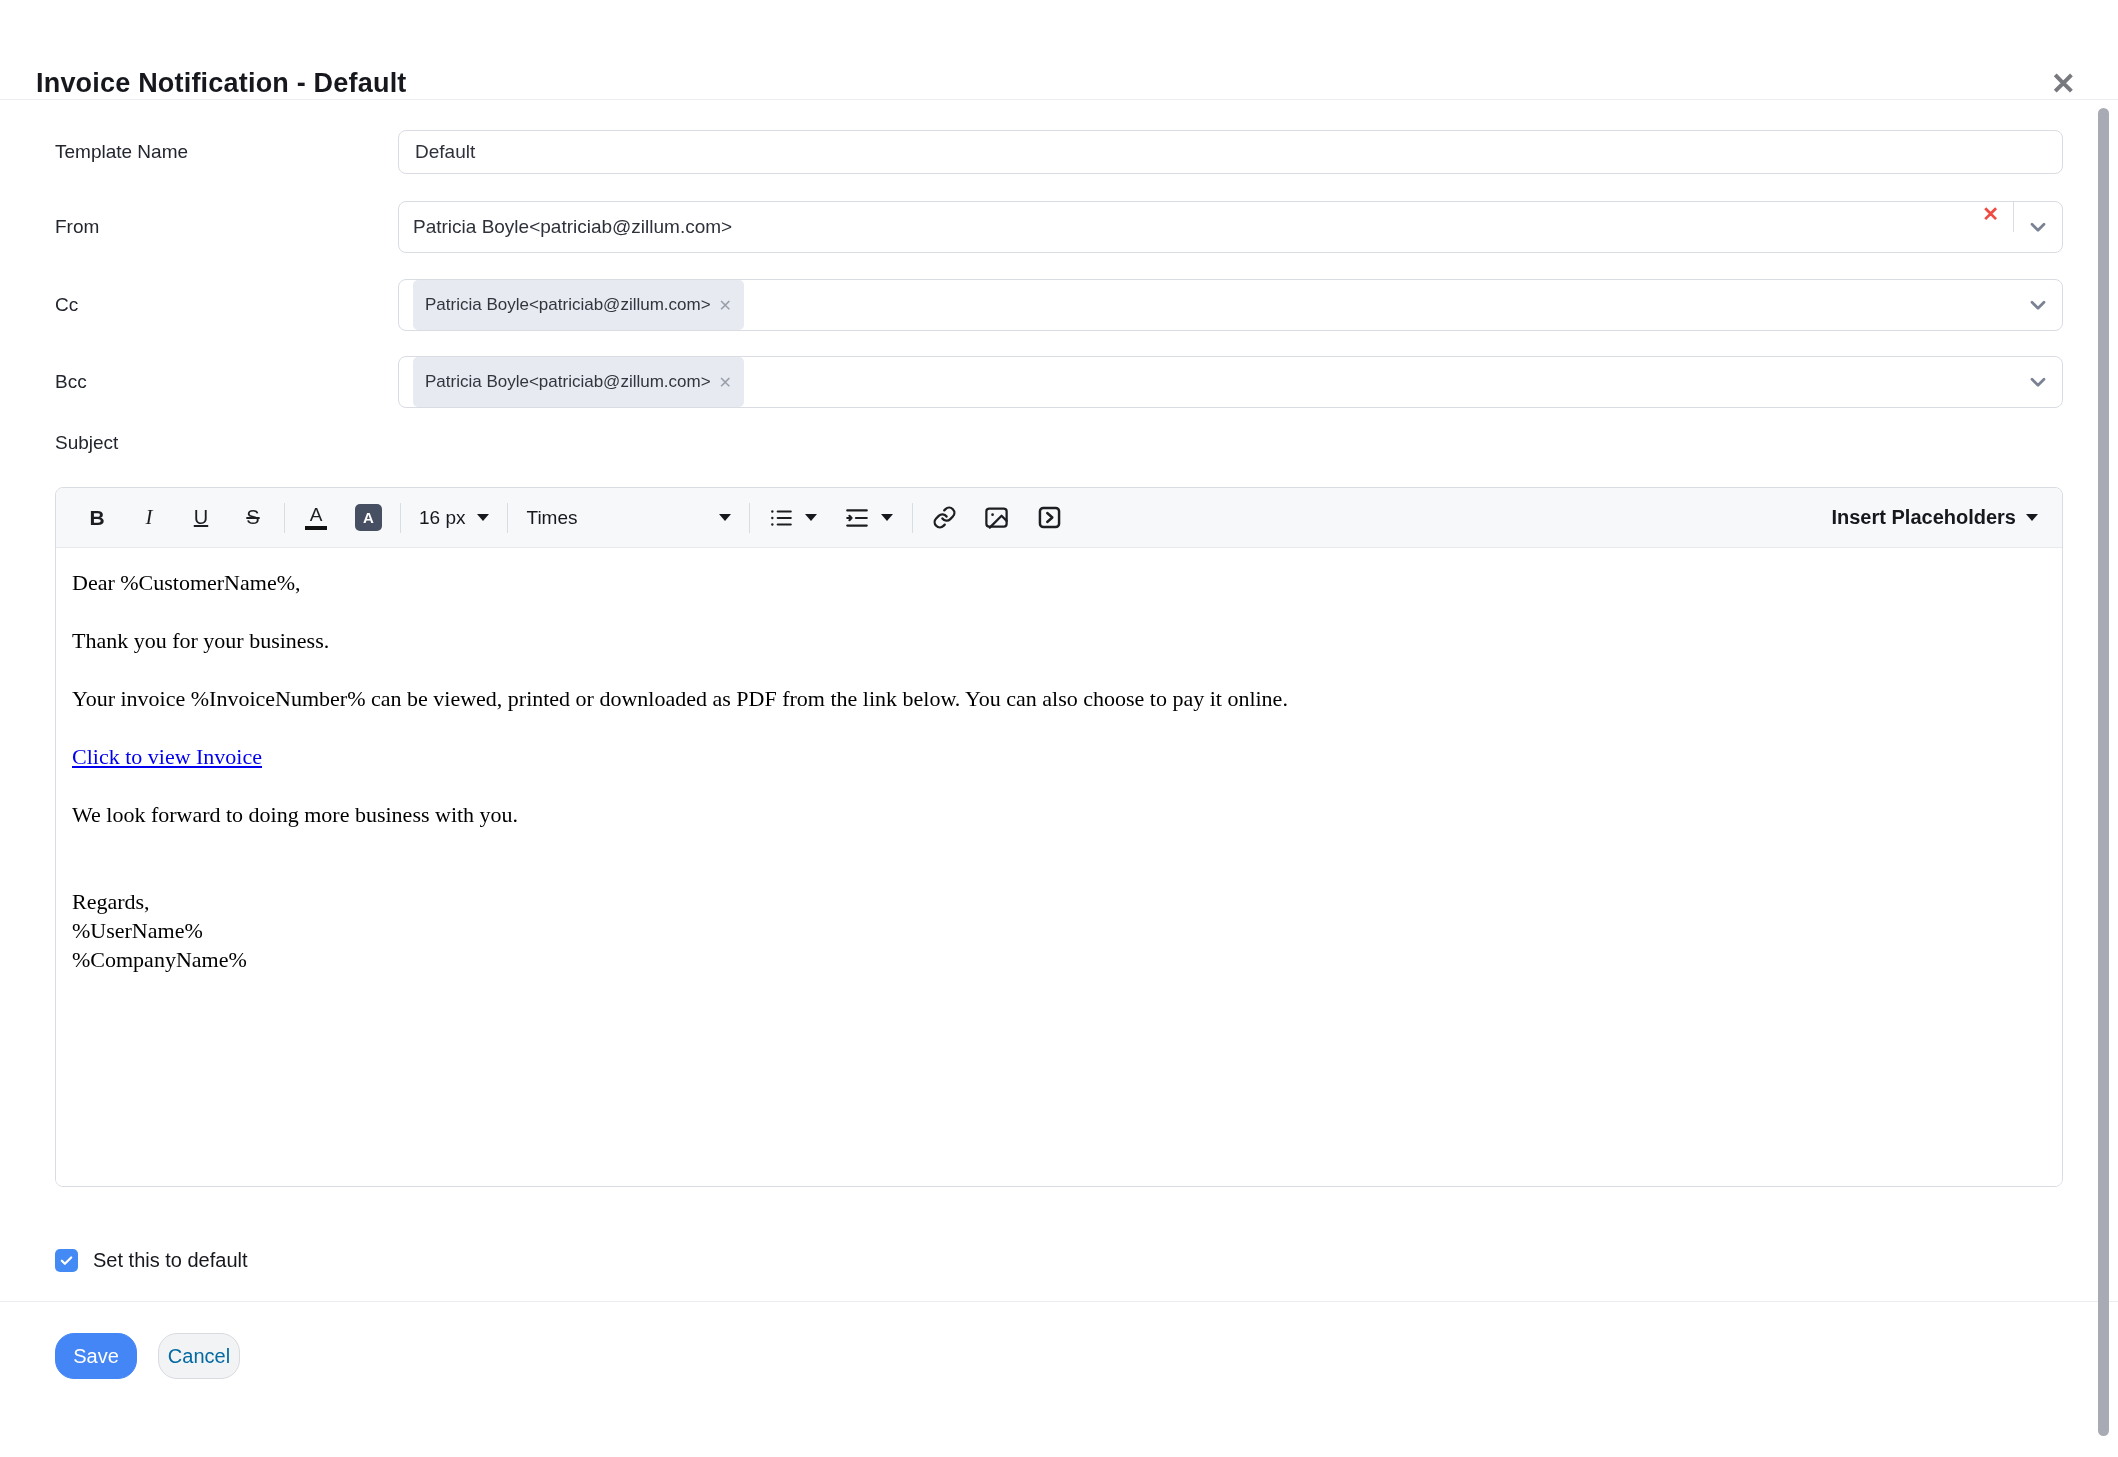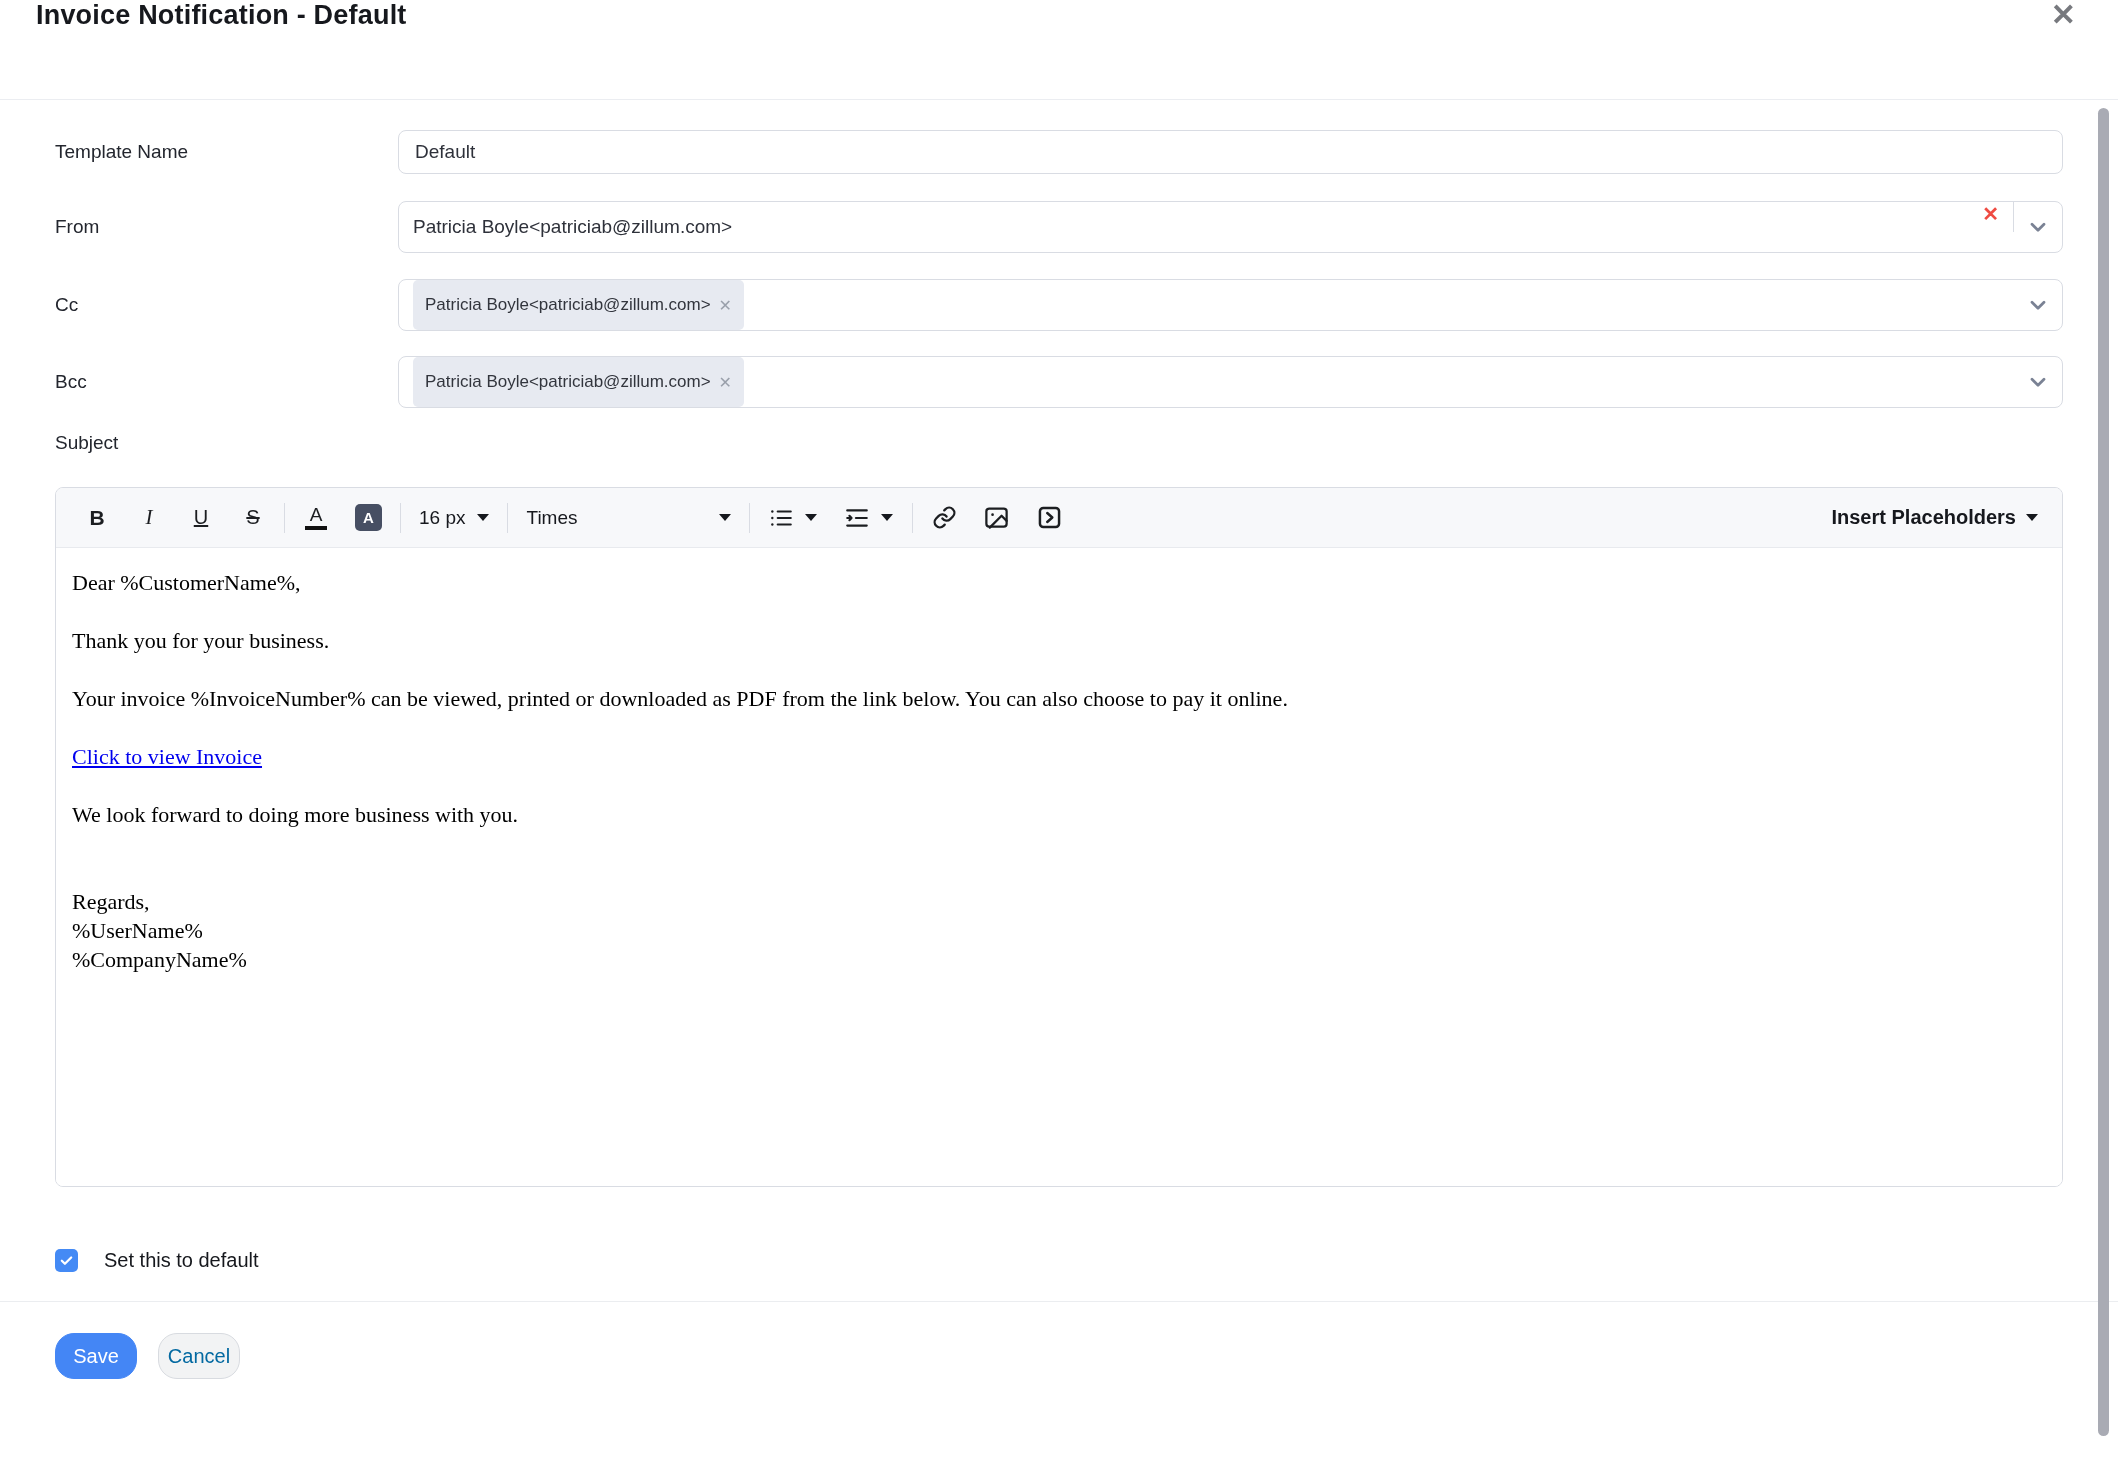--- a/index.html
+++ b/index.html
@@ -1,20 +1,20 @@
 <!DOCTYPE html>
 <html><head>
 <meta charset="utf-8">
 <style>
   * { margin:0; padding:0; box-sizing:border-box; }
   html,body { width:2118px; height:1457px; background:#fff; font-family:"Liberation Sans",sans-serif; color:#1c1e21; overflow:hidden; }
   .page { position:relative; width:2118px; height:1457px; }
 
   
-  .modal-header { height:100px; display:flex; align-items:flex-start; padding:0 42px 0 36px; border-bottom:1px solid #ebedf1; background:#fff; }
+  .modal-header { height:100px; display:flex; align-items:flex-end; padding:0 42px 0 36px; border-bottom:1px solid #ebedf1; background:#fff; }
   .modal-title { font-size:27px; font-weight:700; color:#16181d; letter-spacing:.2px; }
   .close-btn { margin-left:auto; font-size:30px; font-weight:600; color:#77797e; cursor:pointer; line-height:1; }
 
   
   .content { padding:30px 55px 0 55px; }
   .form-row { display:flex; align-items:center; }
   .form-row.top-align { align-items:flex-start; }
   .form-label { width:343px; flex-shrink:0; font-size:19px; color:#23262e; }
   .top-align .form-label { line-height:52px; }
   .field-col { flex:1; min-width:0; }
@@ -55,21 +55,21 @@
   .dd { display:flex; align-items:center; gap:12px; font-size:19px; color:#16181d; cursor:pointer; }
   .dd-font { width:205px; justify-content:space-between; }
   .insert-ph { margin-left:auto; display:flex; align-items:center; gap:10px; font-size:20px; font-weight:700; color:#16181d; cursor:pointer; }
 
   .editor-body { flex:1; padding:20px 16px; font-family:"Liberation Serif",serif; font-size:22px; color:#000; background:#fff; }
   .editor-body p { margin:0 0 29px 0; line-height:29px; }
   .editor-body .regards { margin-top:58px; margin-bottom:0; }
   .editor-body a { color:#0000ee; text-decoration:underline; cursor:pointer; }
 
   
-  .default-row { display:flex; align-items:center; gap:26px; margin-top:62px; }
+  .default-row { display:flex; align-items:center; gap:15px; margin-top:62px; }
   .checkbox { width:23px; height:23px; border-radius:5px; background:#448af5; display:flex; align-items:center; justify-content:center; cursor:pointer; flex-shrink:0; }
   .checkbox-label { font-size:20px; color:#16181d; }
   .footer-divider { margin-top:29px; height:1px; width:100%; background:#ebedf0; }
   .btn-row { display:flex; align-items:center; gap:21px; padding:31px 0 0 55px; }
   .btn { height:46px; border-radius:19px; font-size:20px; display:flex; align-items:center; justify-content:center; cursor:pointer; font-family:"Liberation Sans",sans-serif; }
   .btn-save { width:82px; background:#4486f5; color:#fff; border:1px solid #4486f5; }
   .btn-cancel { width:82px; background:#f2f3f4; color:#0369a1; border:1px solid #d8dbe0; }
 
   
   .scrollbar-thumb { position:absolute; top:108px; right:9px; width:11px; height:1328px; background:#a9abb4; border-radius:6px; }

